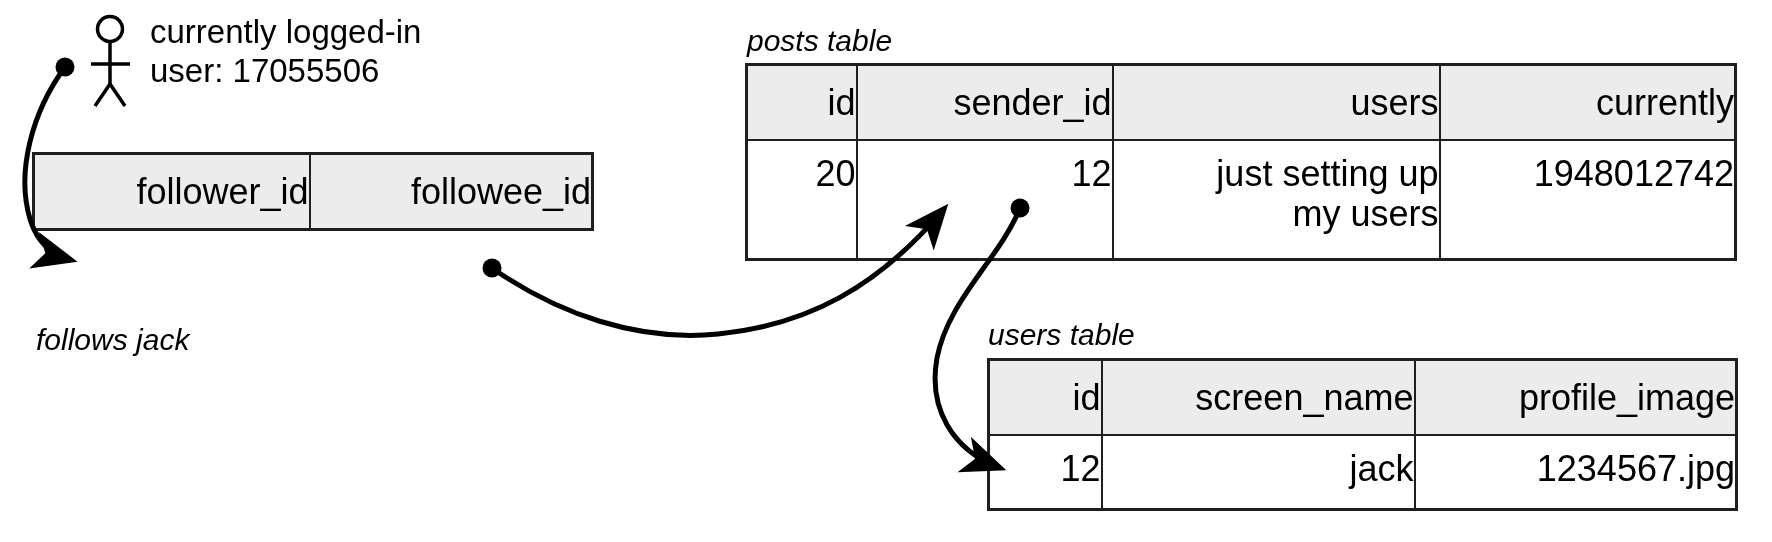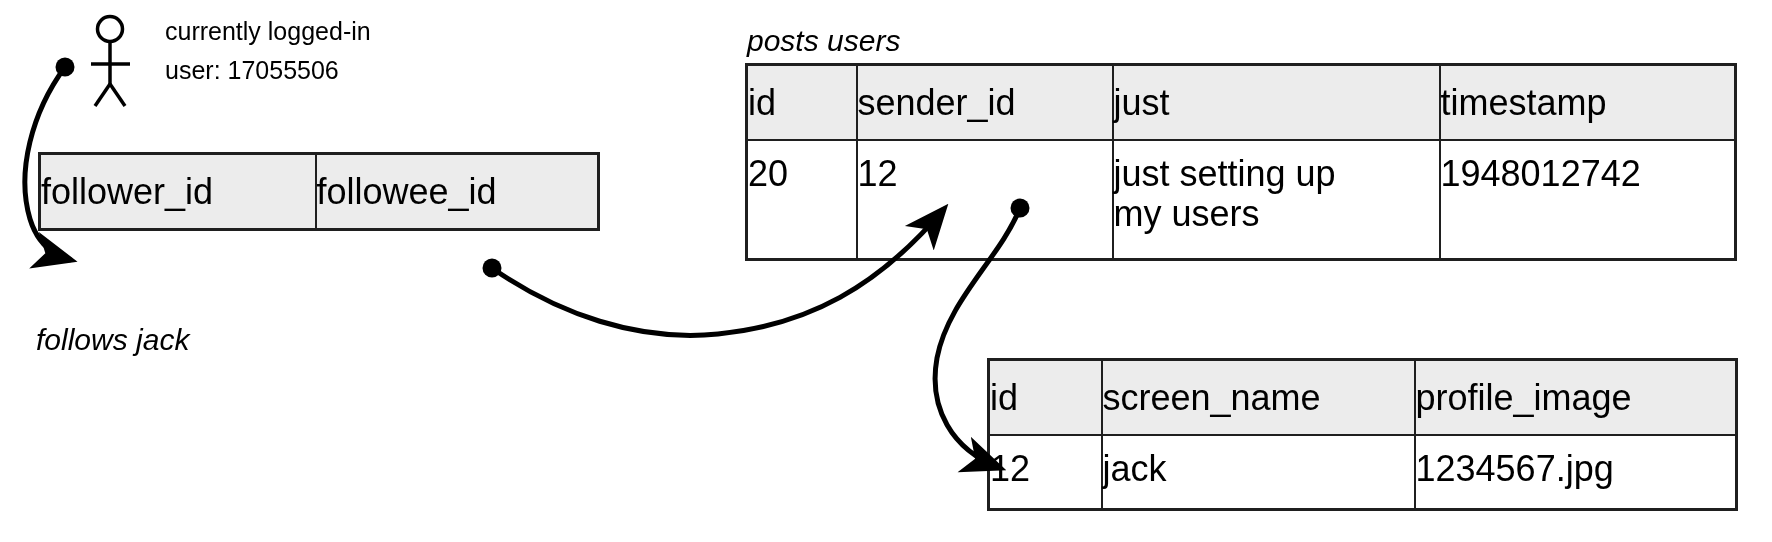--- a/index.html
+++ b/index.html
@@ -19,25 +19,24 @@
   }
   .overlay{
     position:absolute;
     left:0;top:0;width:1772px;height:542px;
     pointer-events:none;
     z-index:5;
   }
   .legend{
     position:absolute;
     left:150px;top:12px;
-    font-size:25px;
+    font-size:33px;
     line-height:39px;
     white-space:nowrap;
     z-index:2;
-    margin-left:15px;
   }
   .tbl-label{
     position:absolute;
     font-size:30px;
     line-height:34px;
     font-style:italic;
     white-space:nowrap;
     z-index:2;
   }
   .lbl-follows{left:36px;top:323px;}
@@ -45,37 +44,37 @@
   .lbl-users{left:988px;top:318px;}
   table.dbtable{
     position:absolute;
     border-collapse:collapse;
     table-layout:fixed;
     z-index:1;
     background:#fff;
   }
   table.dbtable th, table.dbtable td{
     border:2px solid var(--border);
-    text-align:left;
+    text-align:right;
     font-weight:normal;
     font-size:36px;
     padding:0;
   }
   table.dbtable{border:3px solid var(--border);}
   table.dbtable th{
     background:var(--header-bg);
     vertical-align:middle;
     height:73px;
   }
   table.dbtable td{
     vertical-align:top;
     padding-top:13px;
     line-height:40px;
   }
-  .t-follows{left:38px;top:152px;width:559px;}
+  .t-follows{left:32px;top:152px;width:559px;}
   .t-follows td{height:59px;}
   .t-posts{left:745px;top:63px;width:989px;}
   .t-posts th{height:74px;}
   .t-posts td{height:104px;border-radius:23px;}
   .t-users{left:987px;top:358px;width:748px;}
   .t-users th{height:76px;}
   .t-users td{height:59px;}
   .cell-line{display:block;}
 </style>
 </head>
@@ -95,47 +94,48 @@
         <col style="width:283px">
       </colgroup>
     <tbody>
         <tr>
       <th>follower_id</th>
       <th>followee_id</th>
     </tr>
   </tbody>
     </table>
 
-  <div class="tbl-label lbl-posts">posts users</div>
+  <div class="tbl-label lbl-posts">posts table</div>
   <table class="dbtable t-posts">
     <colgroup>
         <col style="width:110px">
         <col style="width:256px">
         <col style="width:327px">
         <col style="width:296px">
       </colgroup>
     <tbody>
         <tr>
       <th>id</th>
       <th>sender_id</th>
-      <th>just</th>
-      <th>timestamp</th>
+      <th>users</th>
+      <th>currently</th>
     </tr>
     <tr>
       <td>20</td>
       <td>12</td>
       <td>
         <span class="cell-line">just setting up</span>
         <span class="cell-line">my users</span>
       </td>
       <td>1948012742</td>
     </tr>
   </tbody>
     </table>
 
+  <div class="tbl-label lbl-users">users table</div>
   <table class="dbtable t-users">
     <colgroup>
         <col style="width:113px">
         <col style="width:313px">
         <col style="width:322px">
       </colgroup>
     <tbody>
         <tr>
       <th>id</th>
       <th>screen_name</th>

